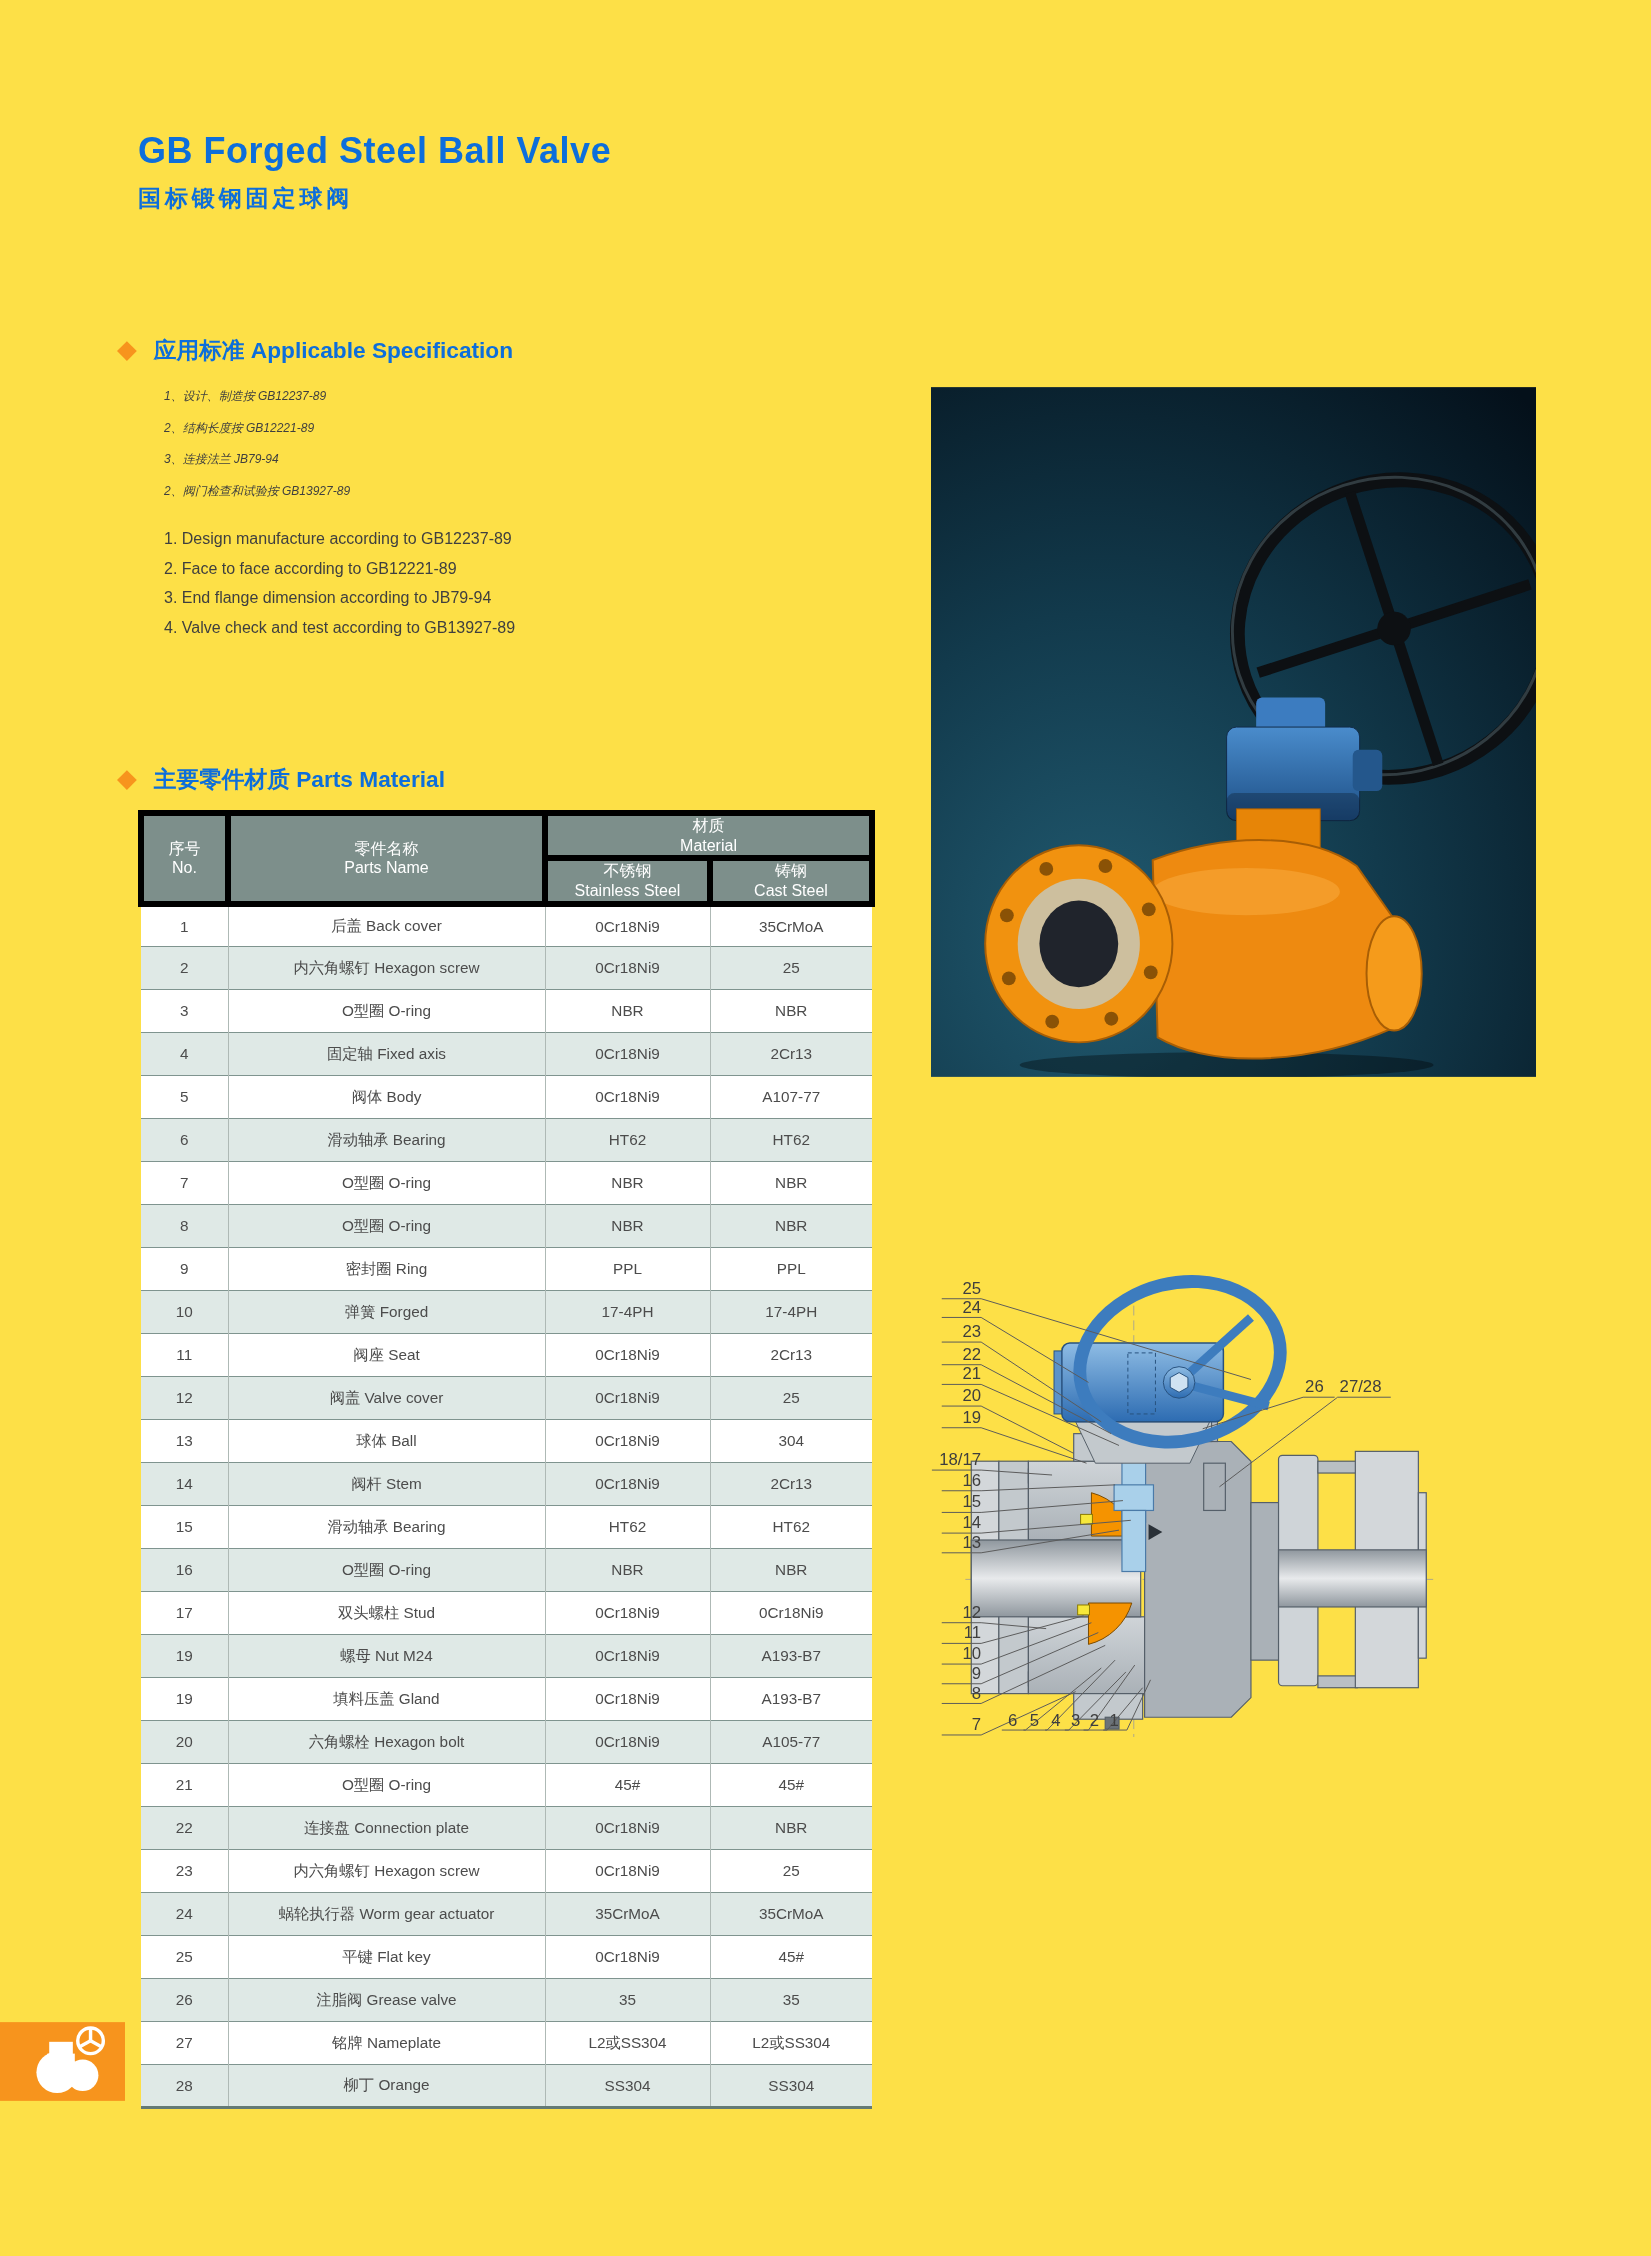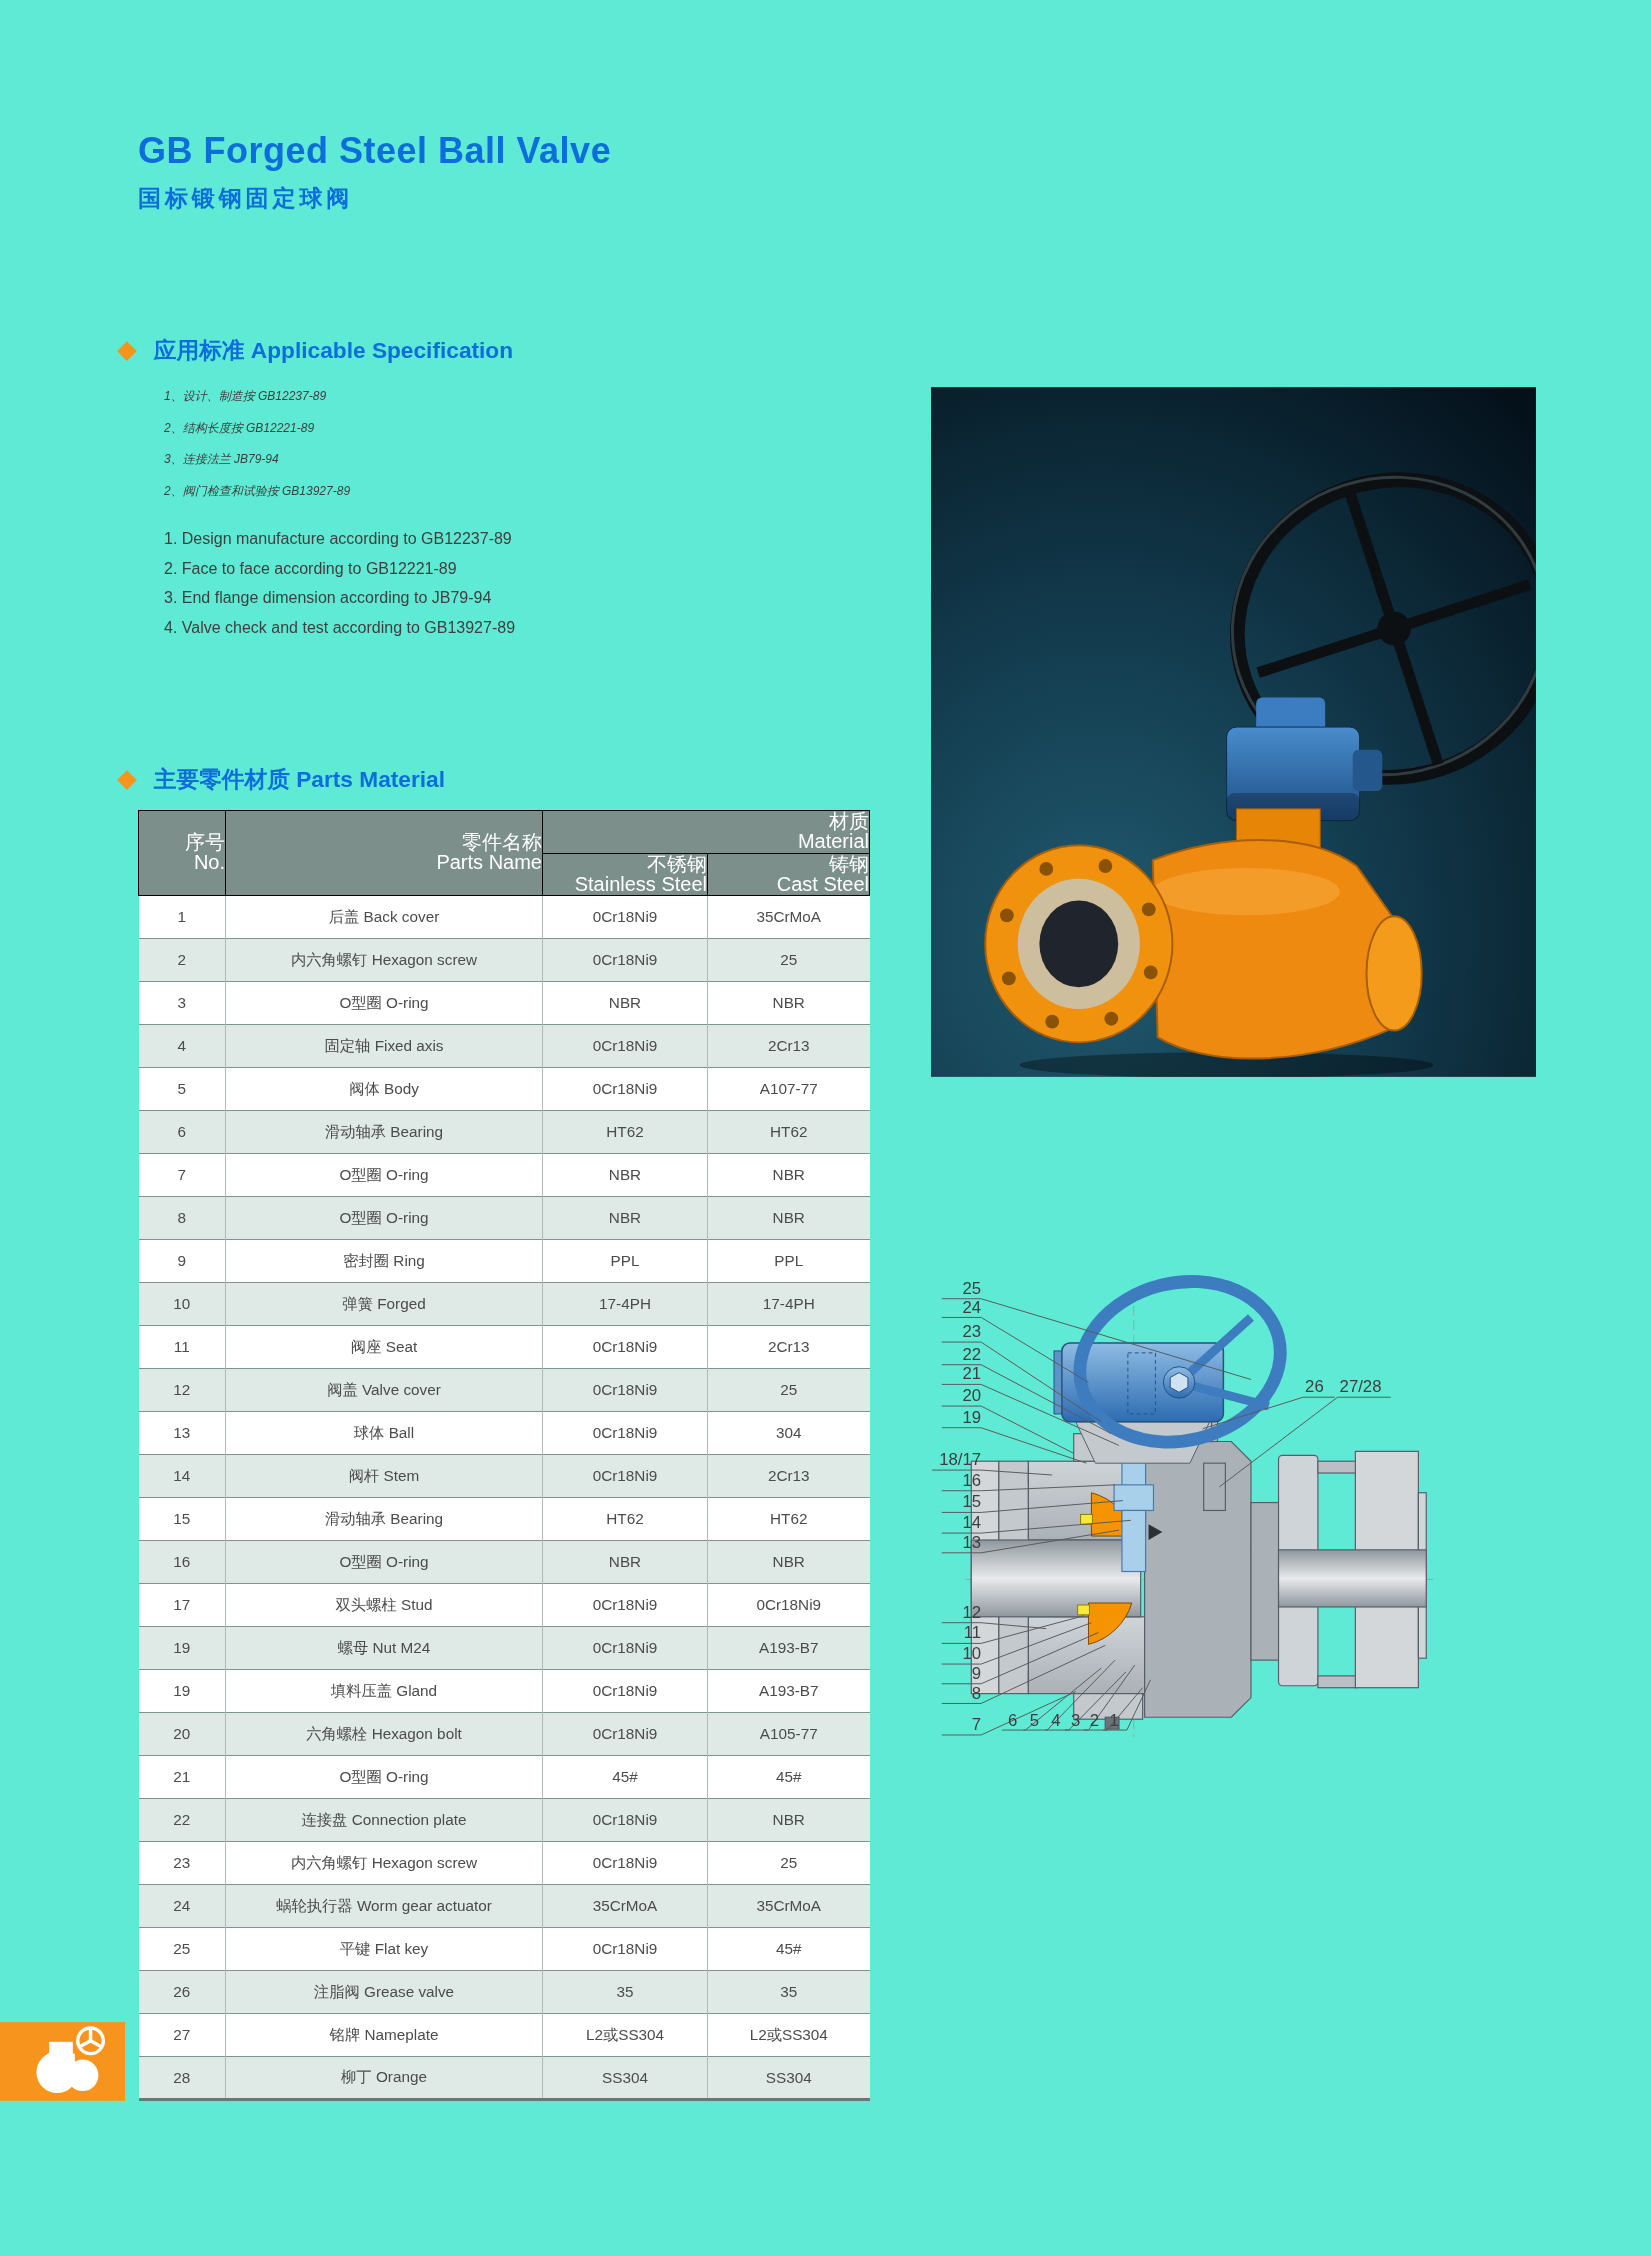--- a/index.html
+++ b/index.html
@@ -1,16 +1,16 @@
 <!DOCTYPE html>
 <html><head>
 <meta charset="utf-8">
 <style>
   html,body{margin:0;padding:0;background:#ffffff;}
-  .page{position:relative;width:1652px;height:2257px;background:#5eead4;overflow:hidden;
+  .page{position:relative;width:1652px;height:2257px;background:#fde047;overflow:hidden;
         font-family:"Liberation Sans","DejaVu Sans",sans-serif;}
 
   .title-en{position:absolute;left:138px;top:130px;font-size:36px;font-weight:bold;
             color:#0d6edb;letter-spacing:0.5px;}
   .title-zh{position:absolute;left:138px;top:183px;font-size:23px;font-weight:bold;
             color:#0d6edb;letter-spacing:3.9px;}
 
   .section-heading{position:absolute;left:120px;display:flex;align-items:center;gap:20px;
                    color:#0d6edb;font-size:22.7px;font-weight:bold;}
   #spec-heading{top:335px;}
@@ -18,22 +18,22 @@
   .diamond{width:13.8px;height:13.8px;background:#f7941d;transform:rotate(45deg);flex:0 0 auto;}
 
   .spec-list{position:absolute;left:164px;color:#3f3f3f;}
   #spec-list-zh{top:381px;font-size:12px;line-height:31.5px;font-style:italic;}
   #spec-list-en{top:524px;font-size:16px;line-height:29.6px;}
 
   table.parts{position:absolute;left:138px;top:810px;width:730px;border-collapse:collapse;
               table-layout:fixed;font-size:15.3px;color:#4c4c4c;}
   table.parts col.c-no{width:87px;}  table.parts col.c-name{width:317px;}
   table.parts col.c-ss{width:165px;} table.parts col.c-cs{width:162px;}
-  .parts th{background:#7d8f8b;color:#fff;font-weight:normal;border:1px solid #000000;
-            padding:0;line-height:19.7px;font-size:20px;text-align:right;}
+  .parts th{background:#7d8f8b;color:#fff;font-weight:normal;border:6px solid #000000;
+            padding:0;line-height:19.7px;font-size:16px;text-align:center;}
   .parts thead tr:nth-child(1){height:43px;}
   .parts thead tr:nth-child(2){height:42px;}
   .parts th span{display:block;}
   .parts tbody tr{height:43px;background:#fff;}
   .parts tbody tr.alt{background:#dfe9e6;}
   .parts tbody td{border-top:1px solid #7f948f;border-left:1px solid #aeb9b5;
                   text-align:center;padding:0;}
   .parts tbody td:first-child{border-left:none;}
   .parts tbody{border-bottom:3px solid #647a75;}
 

